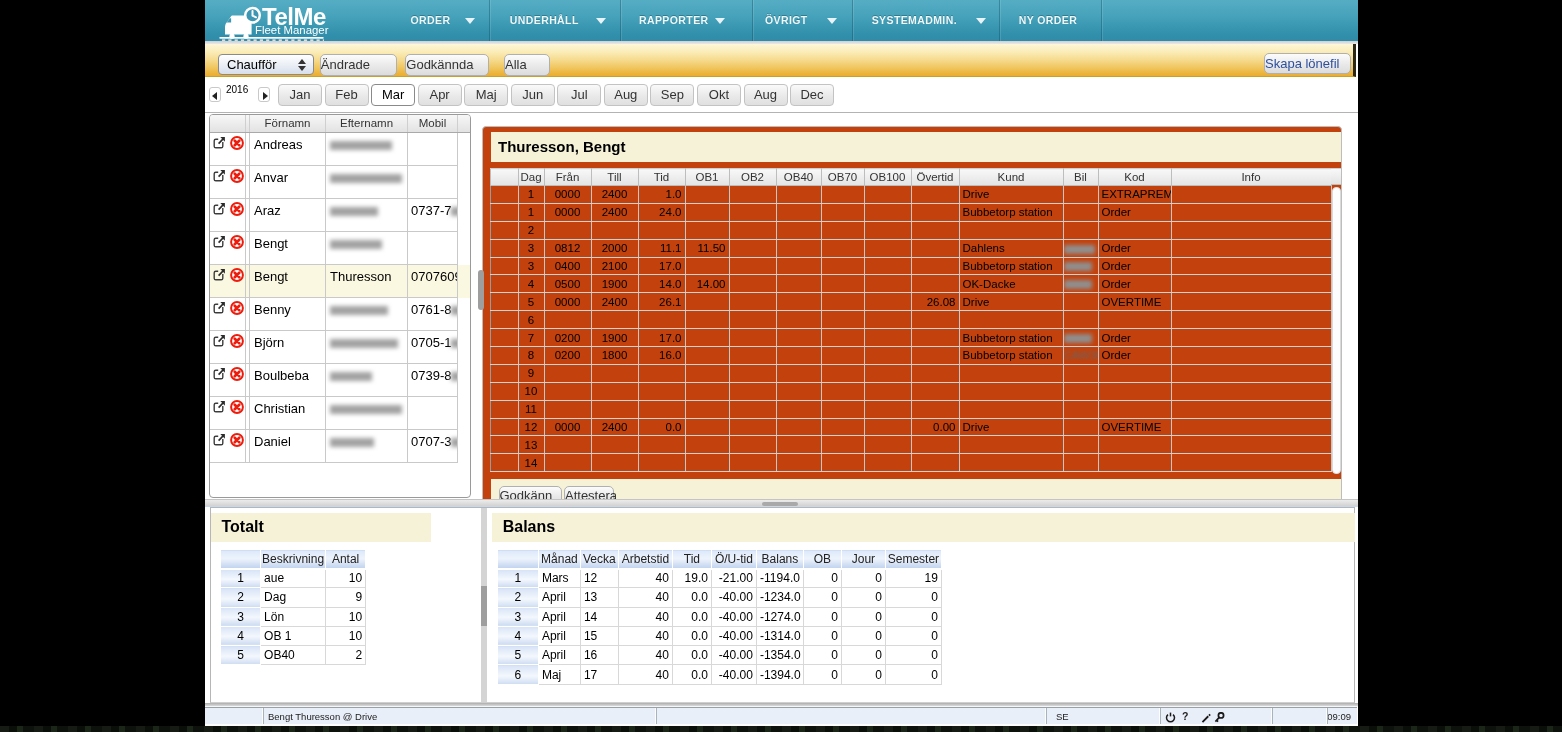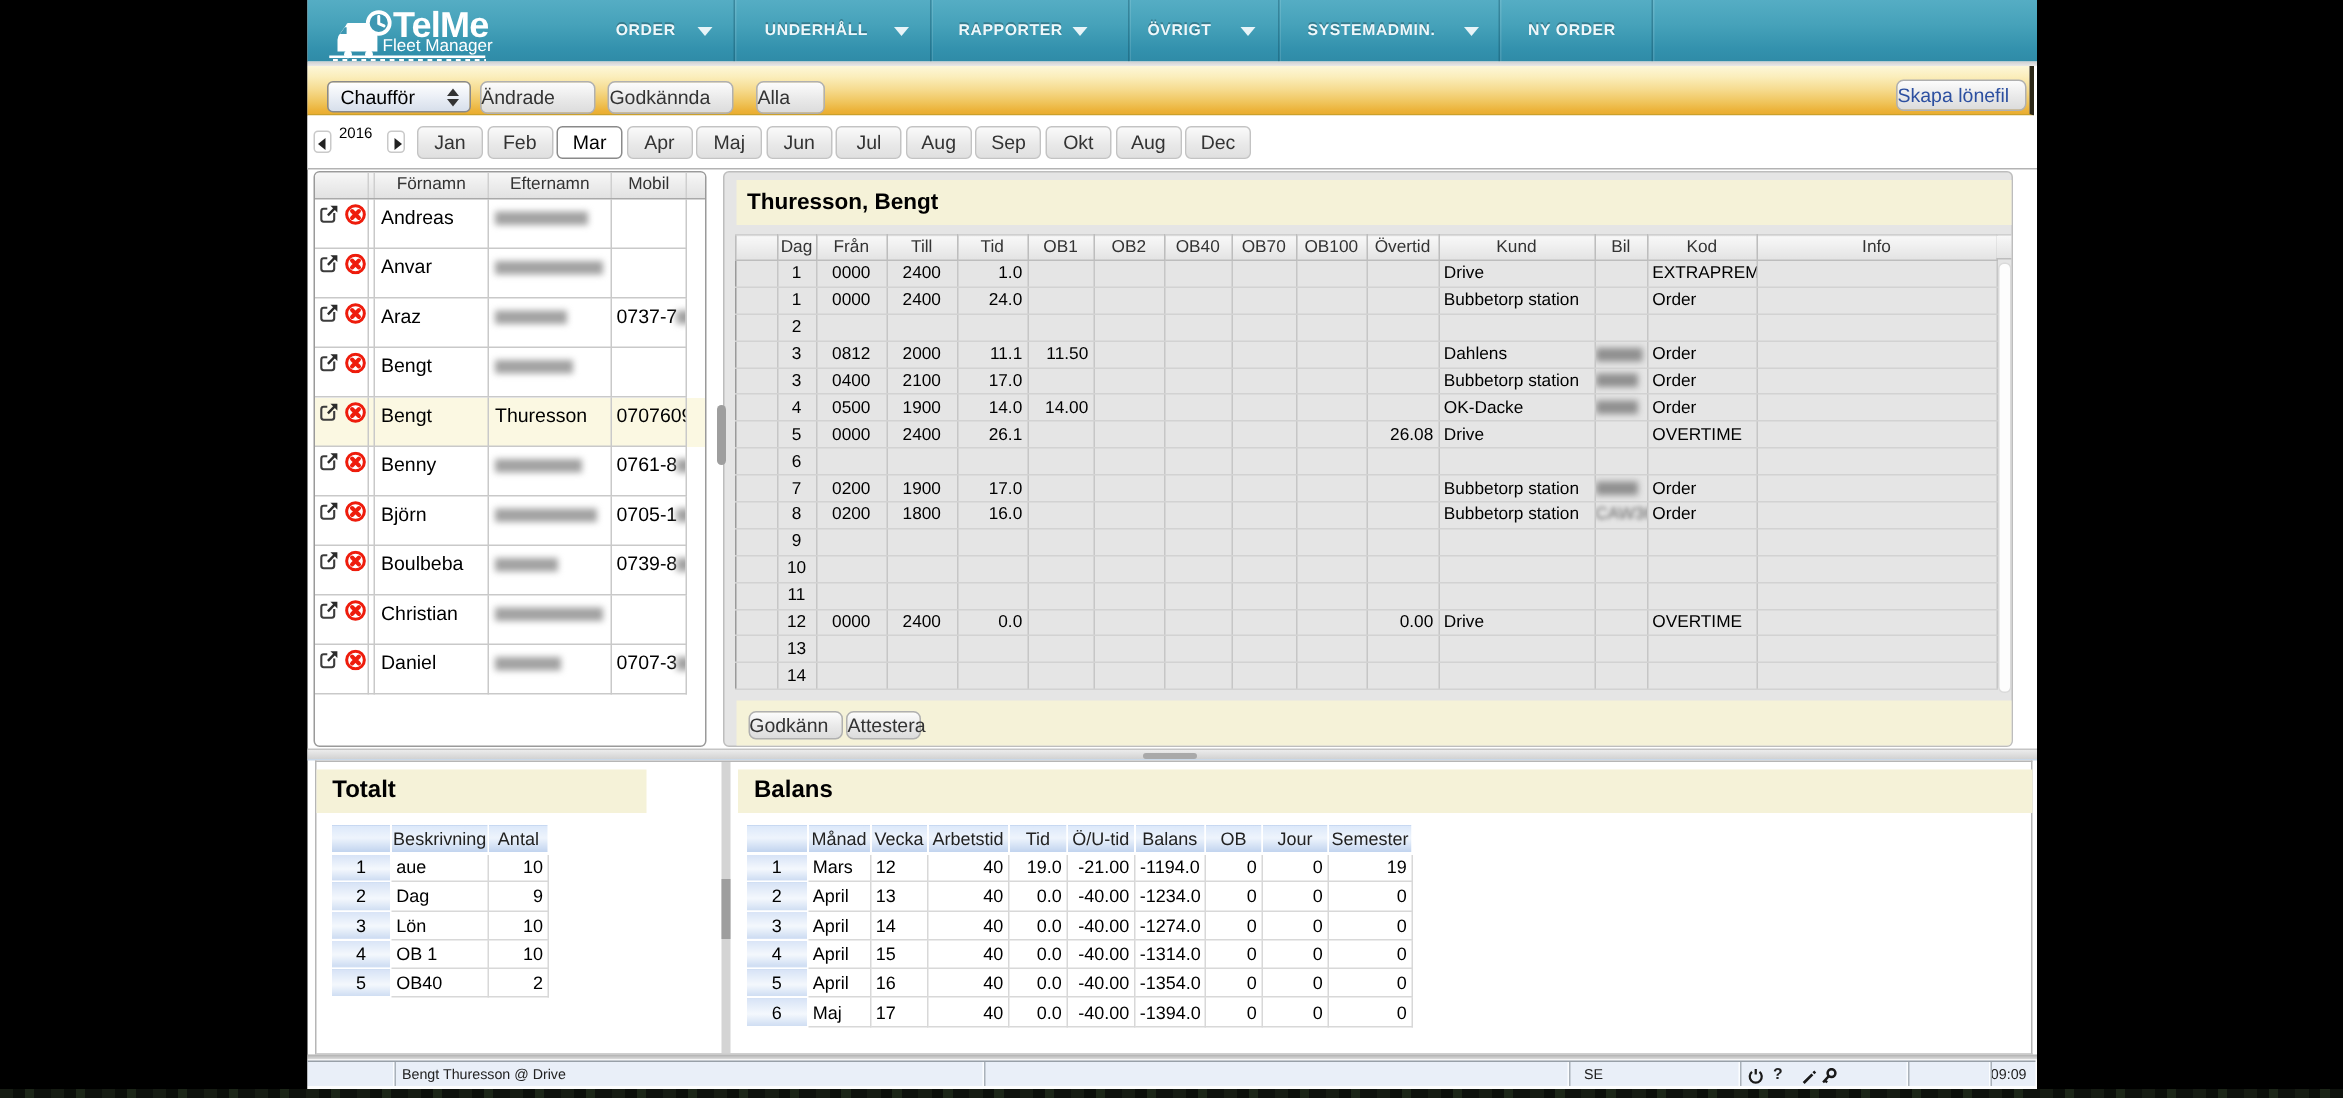--- a/index.html
+++ b/index.html
@@ -18,21 +18,21 @@
 #selw{position:absolute;left:13px;top:54px;width:96px;height:21px;border:1px solid #8a8a8a;border-radius:4px;background:linear-gradient(#ffffff,#e7ecf4 60%,#d7dfeb);font-size:13px;color:#000;line-height:19px;padding-left:8px}
 .ud{position:absolute;right:7px;width:0;height:0;border-left:4px solid transparent;border-right:4px solid transparent}
 
 #mrow{position:absolute;left:0;top:77px;width:1153px;height:36px;background:#fff;border-bottom:1px solid #b3b3b3}
 .mb{position:absolute;top:7px;width:44px;height:22px;line-height:20px;text-align:center;font-size:13px;color:#333;border:1px solid #c3c3c3;border-radius:4px;background:linear-gradient(#fafafa,#e8e8e8 60%,#e0e0e0)}
 .mb.on{background:#fff;border:1px solid #8a8a8a;color:#000}
 .yarr{position:absolute;top:10px;width:12px;height:15px;border:1px solid #c9c9c9;border-radius:3px;background:#fff}
 .yarr i{position:absolute;top:3.5px;width:0;height:0;border-top:4px solid transparent;border-bottom:4px solid transparent}
 
 #lpan{position:absolute;left:3.5px;top:113.5px;width:262px;height:384px;border:1px solid #9a9a9a;border-radius:4px;background:#fff;overflow:hidden}
-#rpan{position:absolute;left:277px;top:114px;width:860px;height:384px;border:1px solid #bdbdbd;border-radius:4px;background:#e5e5e5;overflow:hidden}
+#rpan{position:absolute;left:277px;top:126px;width:860px;height:384px;border:1px solid #bdbdbd;border-radius:4px;background:#c2410c;overflow:hidden}
 table{border-collapse:collapse;table-layout:fixed;font-size:13px;color:#000}
 td,th{overflow:hidden;white-space:nowrap}
 
 #ltab{position:absolute;left:0;top:0;width:260px}
 #ltab th{height:18px;font-weight:normal;color:#333;font-size:11.5px;padding:0;background:linear-gradient(#f7f7f7,#e2e2e2);border-bottom:1px solid #a9a9a9;border-right:1px solid #cfcfcf}
 #ltab th.nb{border-right:none}
 #ltab td{height:33px;vertical-align:top;padding-top:4px;border-right:1px solid #c9c9c9;border-bottom:1px solid #c9c9c9;padding-left:4px}
 #ltab td.ic{padding-left:3px;padding-top:3px}
 #ltab td.nb{border-right:none;border-bottom:none}
 #ltab tr.sel td{background:#fbf8e2}

